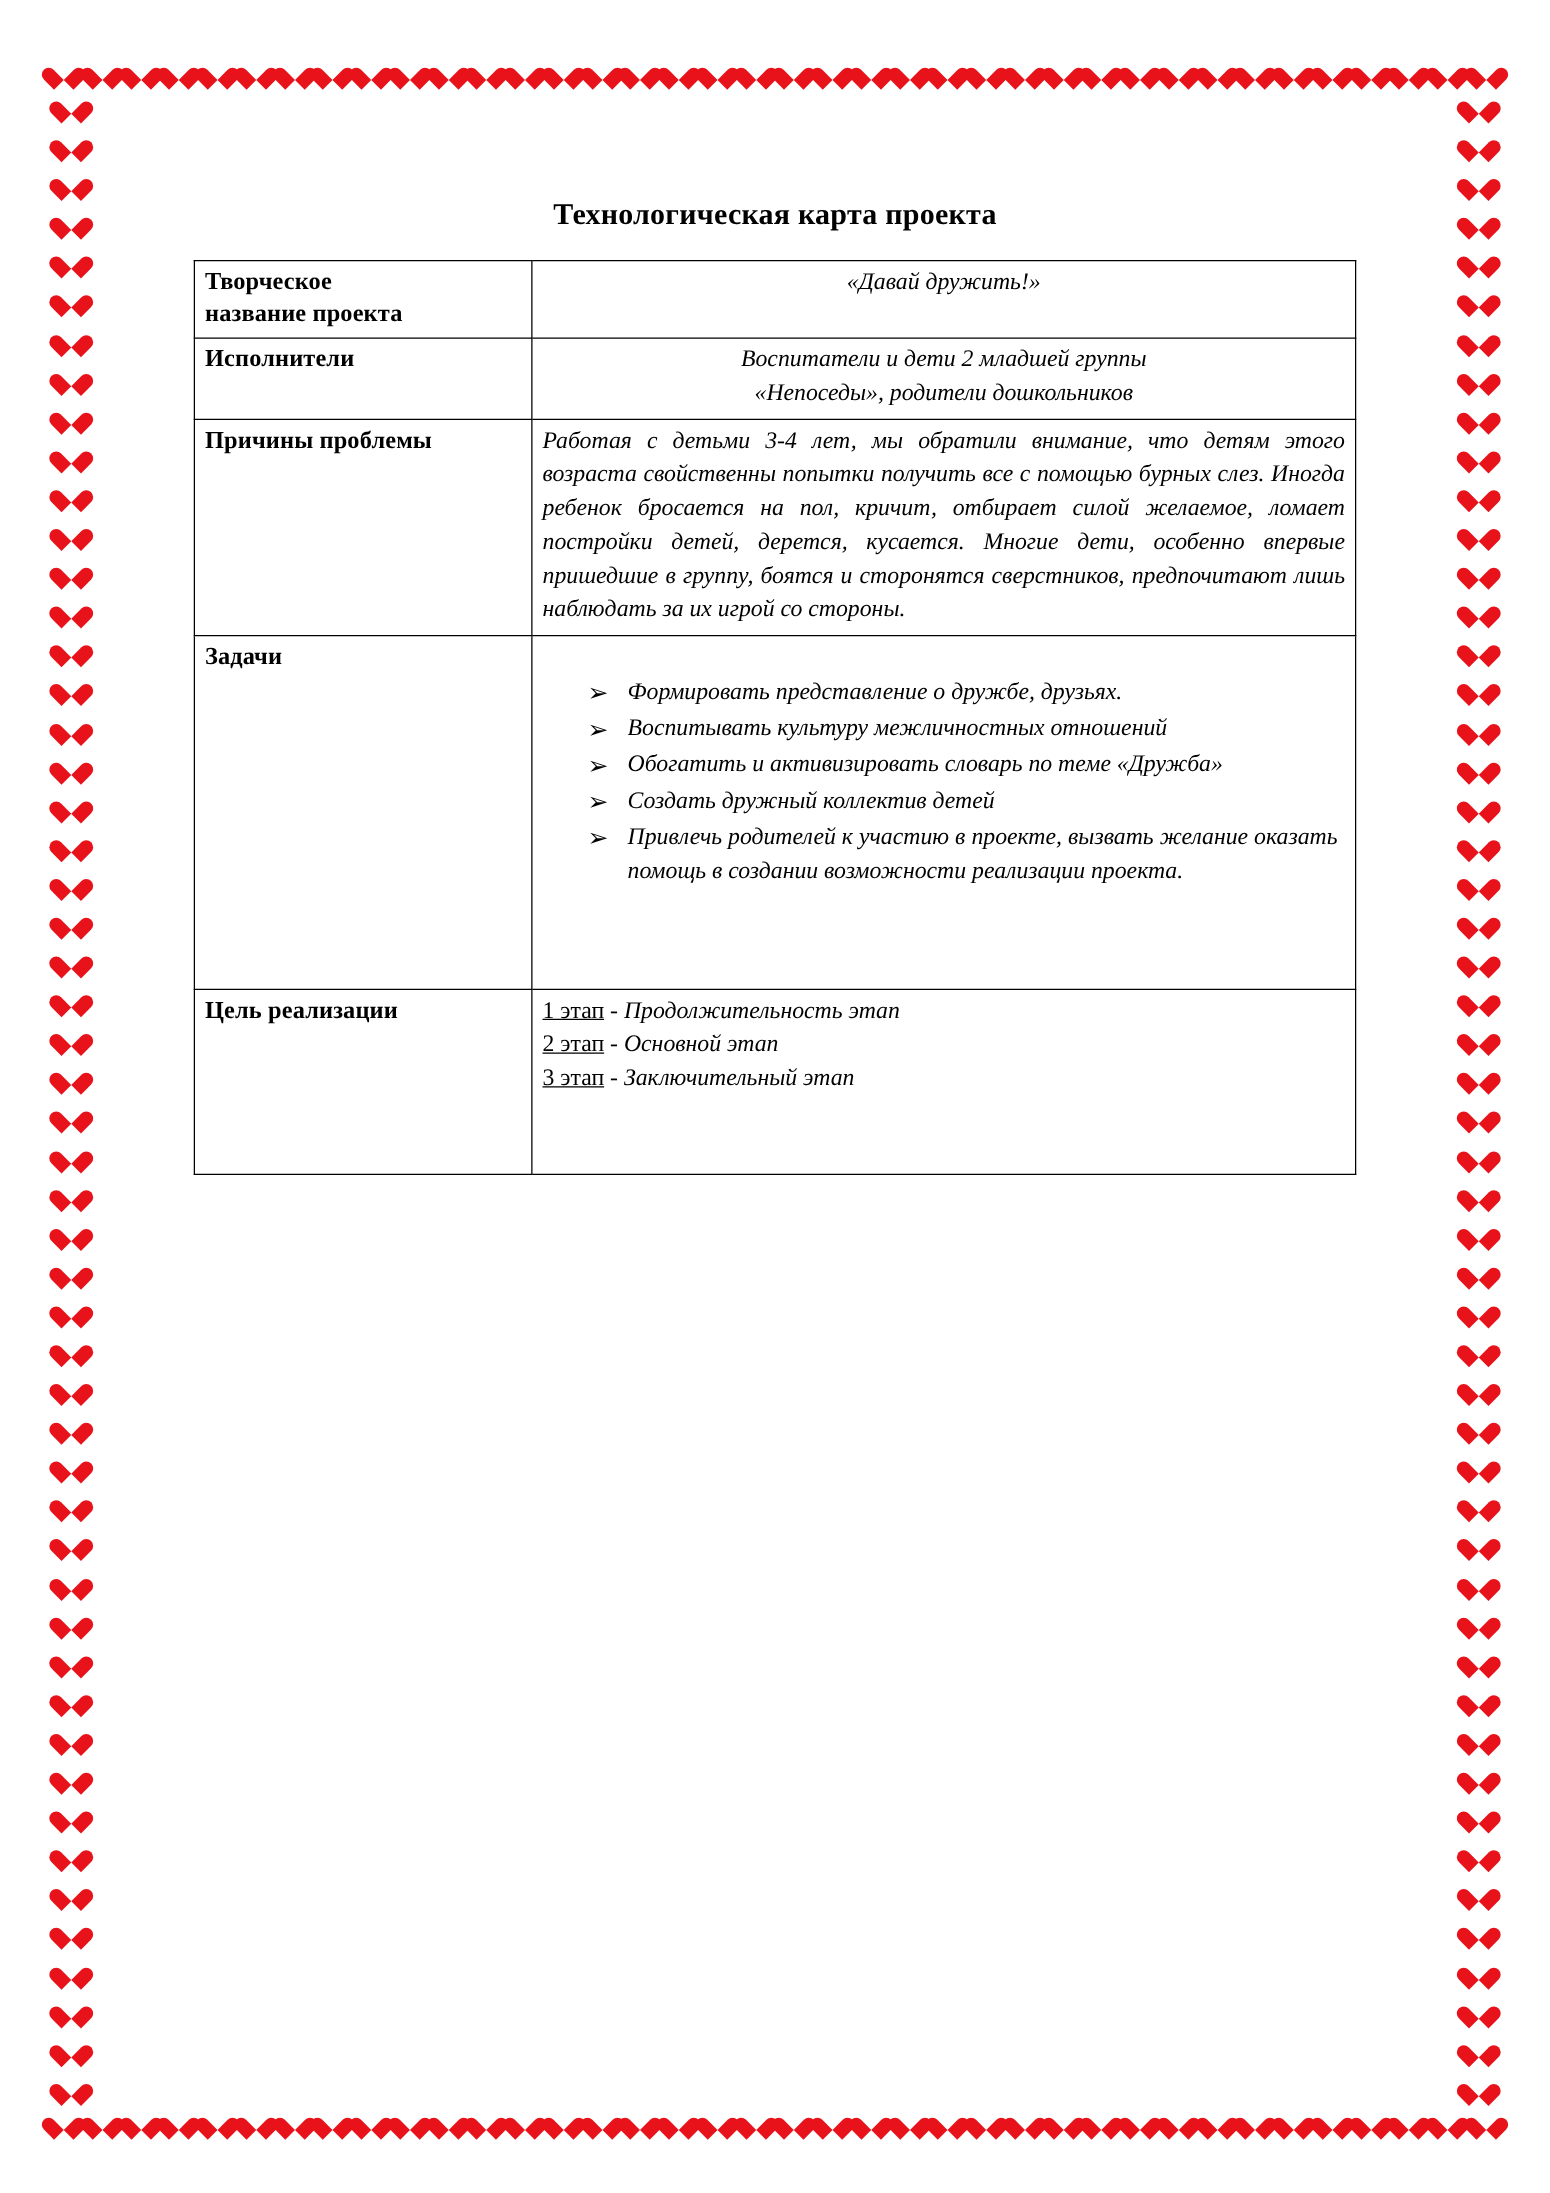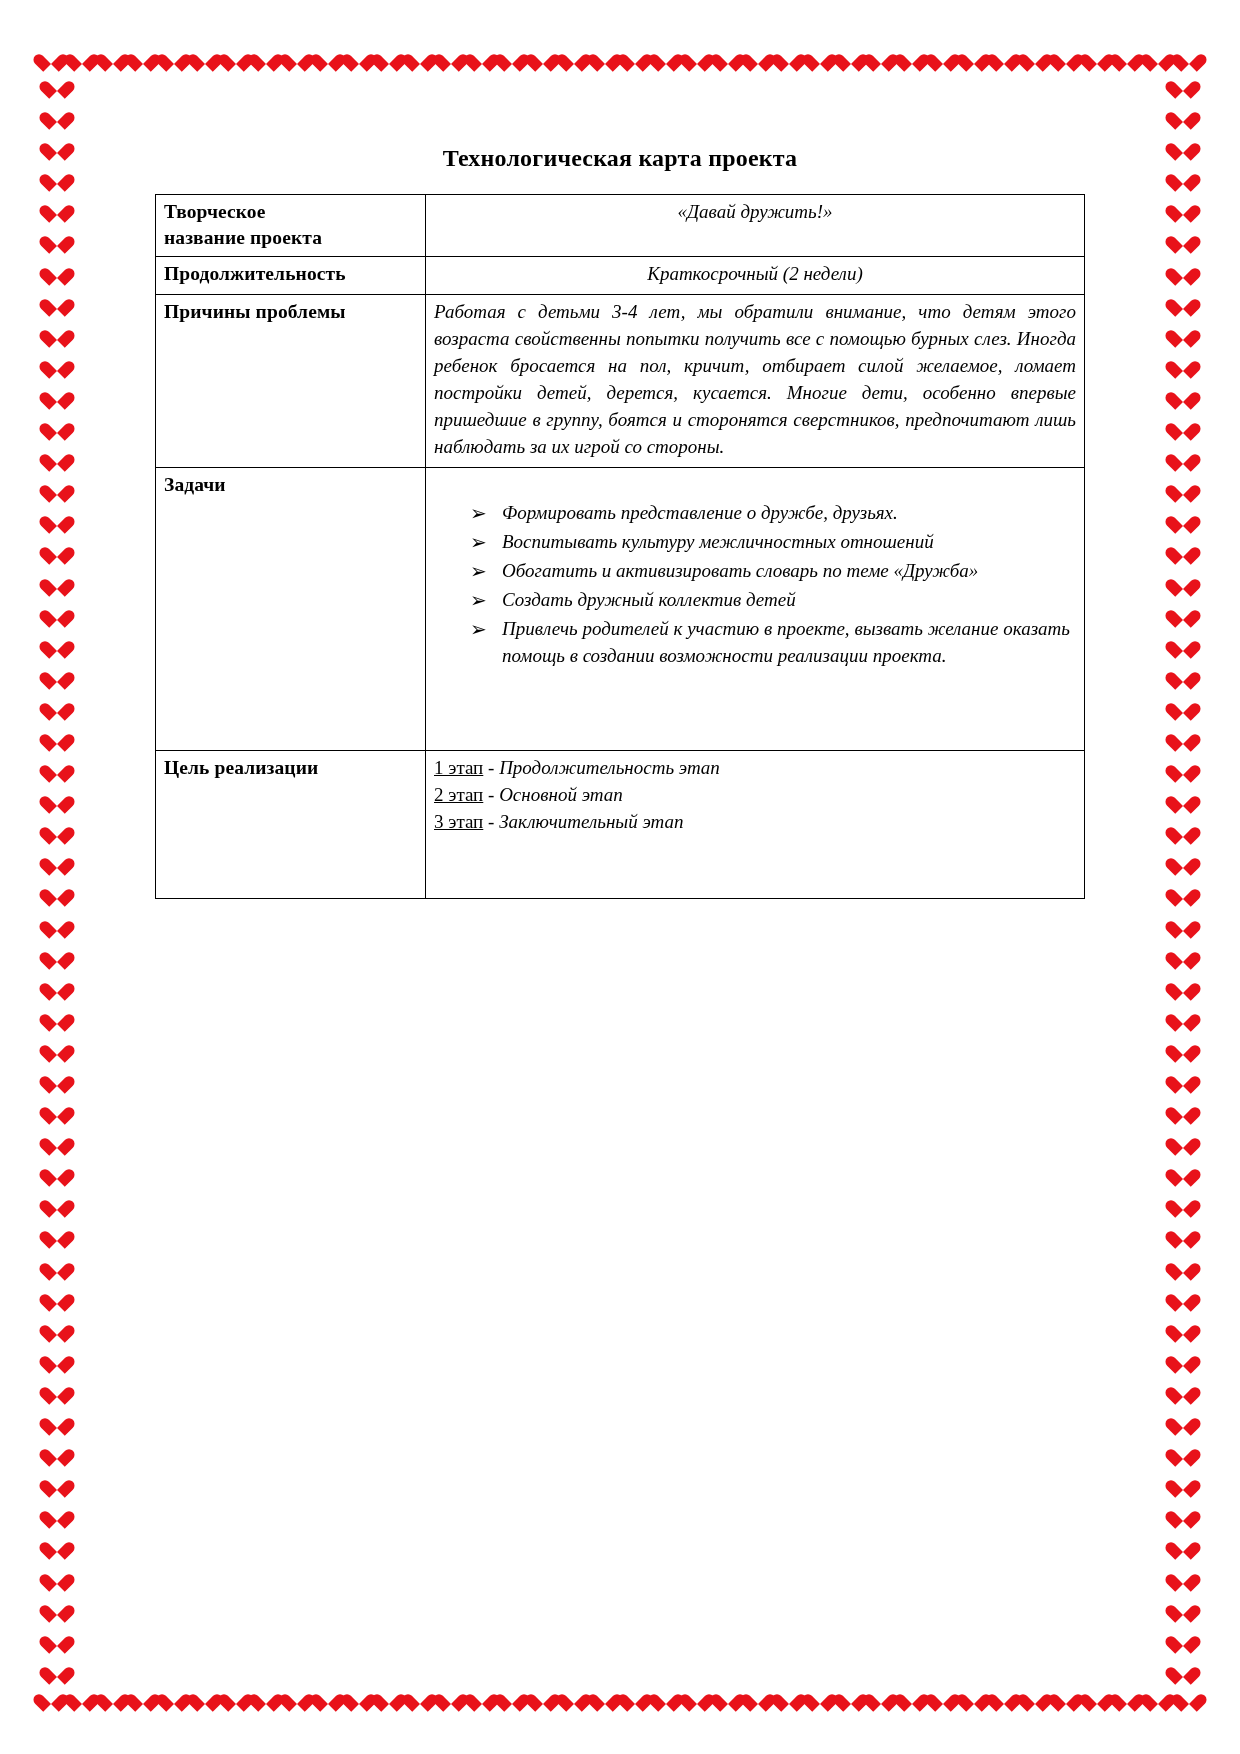--- a/index.html
+++ b/index.html
@@ -60,21 +60,21 @@
     width: 4px; height: 4px;
     background: rgba(255,255,255,0.75);
     border-radius: 50%;
     z-index: 3;
     transform: rotate(-20deg);
   }
 
   
   .page {
     position: absolute;
-    left: 95px; top: 90px;
+    left: 95px; top: 104px;
     width: 1050px;
   }
   .doc-title {
     text-align: center;
     font-weight: bold;
     font-size: 24px;
     letter-spacing: 0.2px;
     margin: 55px 0 22px 0;
   }
 
@@ -697,27 +697,28 @@
           <div>Творческое</div>
           <div>название проекта</div>
         </td>
         <td class="value center">
           <p>«Давай дружить!»</p>
         </td>
       </tr>
 
 
 
-
       <tr>
-        <td class="label">Продолжительность</td>
+        <td class="label">Исполнители</td>
         <td class="value center">
-          <p>Краткосрочный (2 недели)</p>
+          <p>Воспитатели и дети 2 младшей группы</p>
+          <p>«Непоседы», родители дошкольников</p>
         </td>
       </tr>
+
 
 
       <tr>
         <td class="label">Причины проблемы</td>
         <td class="value justify">
           <p>Работая с детьми 3-4 лет, мы обратили внимание, что детям этого возраста свойственны попытки получить все с помощью бурных слез. Иногда ребенок бросается на пол, кричит, отбирает силой желаемое, ломает постройки детей, дерется, кусается. Многие дети, особенно впервые пришедшие в группу, боятся и сторонятся сверстников, предпочитают лишь наблюдать за их игрой со стороны.</p>
         </td>
       </tr>
 
 

